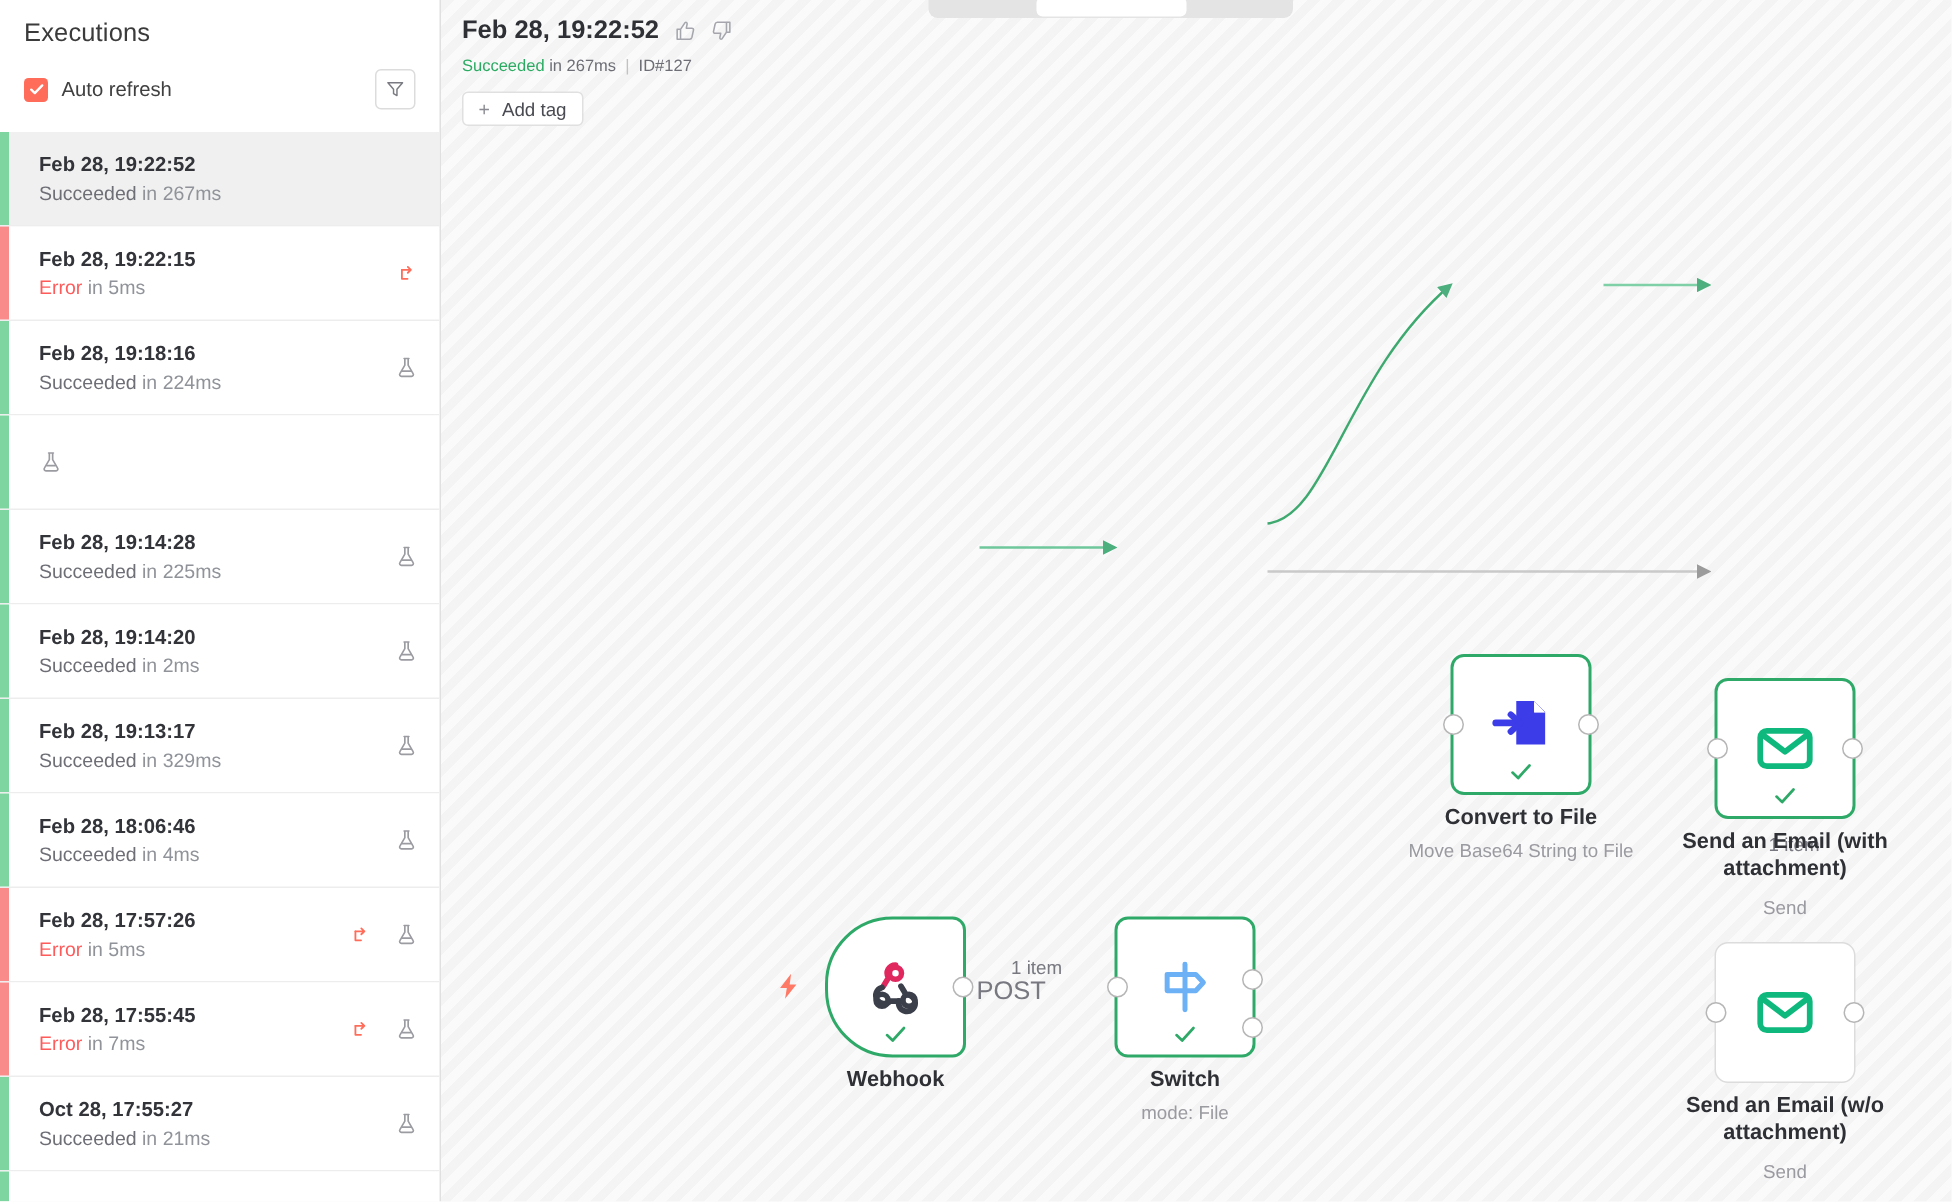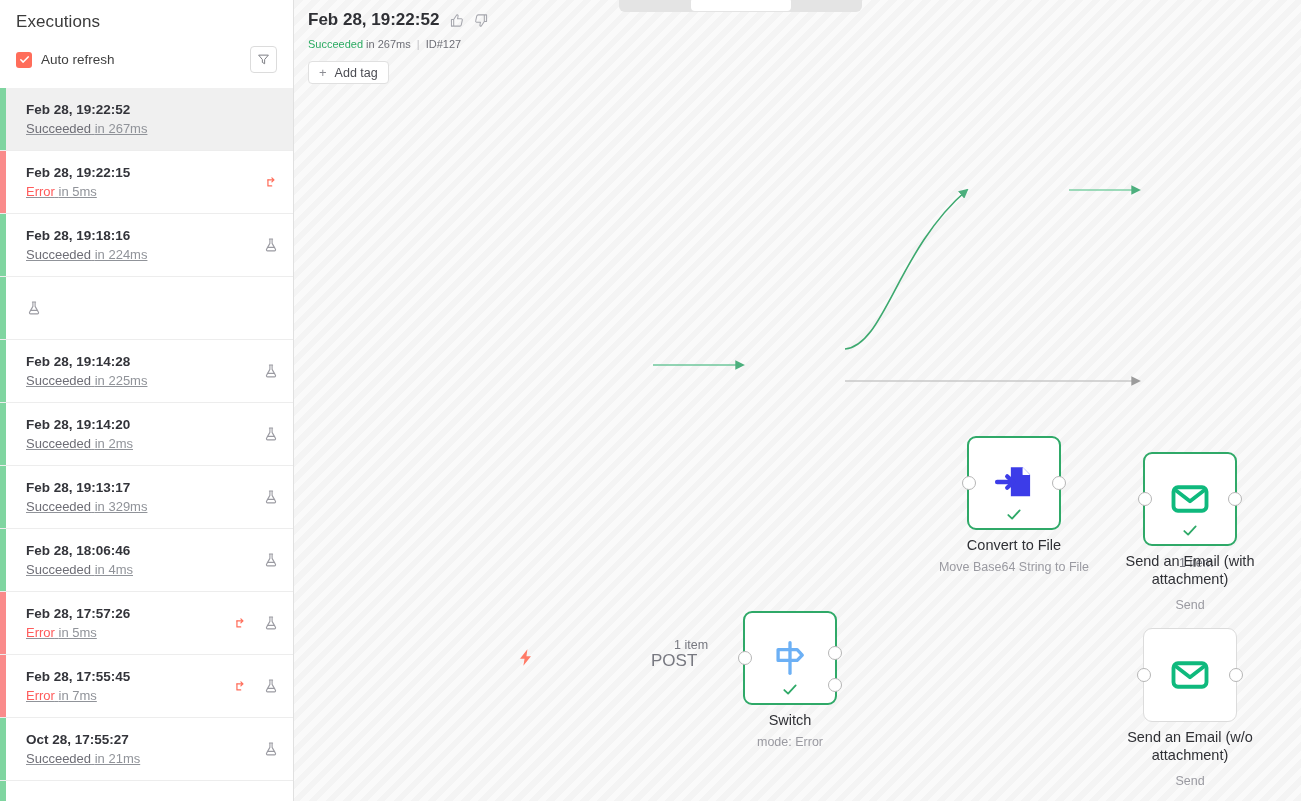--- a/index.html
+++ b/index.html
@@ -50,21 +50,21 @@
     background: #fff;
   }
   .exec-item.selected { background: #f0f0f0; }
   .exec-bar {
     position: absolute; left: 0; top: 0; bottom: 0; width: 6px;
   }
   .exec-bar.success { background: #7fd5a0; }
   .exec-bar.error { background: #fa8b8b; }
   .exec-texts { flex: 1 1 auto; min-width: 0; }
   .exec-time { font-size: 13.5px; color: #33343a; font-weight: 700; line-height: 1.35; }
-  .exec-status { font-size: 13px; color: #909399; line-height: 1.35; margin-top: 1px; text-decoration: underline; }
+  .exec-status { font-size: 13px; color: #909399; line-height: 1.35; margin-top: 1px; }
   .exec-status .ok { color: #6e6e76; }
   .exec-status .err { color: #ff5b5b; }
   .exec-icons { display: flex; align-items: center; gap: 15px; flex: 0 0 auto; }
   .icon-retry svg { width: 15px; height: 15px; display: block; }
   .icon-flask svg { width: 16px; height: 16px; display: block; }
 
   
   #main {
     position: relative; flex: 1 1 auto; height: 801px; overflow: hidden;
     background-color: #f7f7f7;
@@ -108,21 +108,21 @@
   }
   .node-box.trigger { border-radius: 45px 9px 9px 45px; }
   .node-box.idle { border: 1.5px solid #dcdcdc; }
   .node-check {
     position: absolute; bottom: 5px; left: 50%; transform: translateX(-50%);
   }
   .node-check svg { width: 17px; height: 17px; display: block; }
   .node-label {
     position: absolute; top: 100px; left: 50%; transform: translateX(-50%);
     width: 150px; text-align: center;
-    font-size: 14.5px; font-weight: 400; color: #2f3035; line-height: 1.25;
+    font-size: 14.5px; font-weight: 700; color: #2f3035; line-height: 1.25;
   }
   .node-sub {
     position: absolute; left: 50%; transform: translateX(-50%);
     width: 190px; text-align: center;
     font-size: 12.5px; color: #9a9aa1;
   }
   .port {
     position: absolute; width: 14px; height: 14px; border-radius: 50%;
     background: #fff; border: 1.5px solid #b6b6b6; top: 50%; margin-top: -7px;
   }
@@ -389,40 +389,59 @@
 
       <path d="M551 381 L845 381" stroke="#c9c9c9" stroke-width="1.6" fill="none" marker-end="url(#arrow-gy)"></path>
     </svg>
 
     <div class="bolt" style="left:222px; top:648px;">
       <svg viewBox="0 0 16 16">
           <path d="M9.6 1 L3.4 9 H7.2 L6.2 15 L12.6 7 H8.8 Z" fill="#ff7a66"></path>
         </svg>
     </div>
 
+    <div class="node" style="left:256px; top:611px;">
+      <div class="node-box trigger">
+        <svg width="40" height="40" viewBox="0 0 24 24">
+          <path d="M12 3.2a3.3 3.3 0 0 0-2.8 5.05l-2.1 3.5" fill="none" stroke="#e0275e" stroke-width="2.3" stroke-linecap="round"></path>
+          <circle cx="12" cy="6.5" r="2.4" fill="none" stroke="#e0275e" stroke-width="2.2"></circle>
+          <path d="M6.6 12.2a3.3 3.3 0 1 0 3.3 5.4h4.1" fill="none" stroke="#3b3f4a" stroke-width="2.3" stroke-linecap="round"></path>
+          <circle cx="6.6" cy="17.3" r="2.4" fill="none" stroke="#3b3f4a" stroke-width="2.2"></circle>
+          <path d="M14.2 11.7l2.1 3.5a3.3 3.3 0 1 1-2.9 2.4" fill="none" stroke="#3b3f4a" stroke-width="2.3" stroke-linecap="round"></path>
+          <circle cx="17.4" cy="17.3" r="2.4" fill="none" stroke="#3b3f4a" stroke-width="2.2"></circle>
+        </svg>
+        <span class="port out"></span>
+        <span class="node-check">
+          <svg viewBox="0 0 18 18">
+              <path d="M3 9.6 L7 13.4 L15 4.6" fill="none" stroke="#2fa968" stroke-width="1.9" stroke-linecap="round" stroke-linejoin="round"></path>
+            </svg>
+        </span>
+      </div>
+      <div class="node-label">Webhook</div>
+    </div>
     <div class="port-label" style="left:357px; top:651px;">POST</div>
     <div class="edge-label" style="left:380px; top:638px;">1 item</div>
 
     <div class="node" style="left:449px; top:611px;">
       <div class="node-box">
         <svg width="42" height="42" viewBox="0 0 24 24">
           <path d="M12 3.3 V20.7" stroke="#6cb0f5" stroke-width="1.9" stroke-linecap="round"></path>
           <path d="M5.2 7.2 H16.1 L19 10.3 L16.1 13.4 H5.2 Z" fill="none" stroke="#6cb0f5" stroke-width="1.9" stroke-linejoin="round"></path>
         </svg>
         <span class="port in"></span>
         <span class="port out" style="top:33px; margin-top:0;"></span>
         <span class="port out" style="top:65px; margin-top:0;"></span>
         <span class="node-check">
           <svg viewBox="0 0 18 18">
               <path d="M3 9.6 L7 13.4 L15 4.6" fill="none" stroke="#2fa968" stroke-width="1.9" stroke-linecap="round" stroke-linejoin="round"></path>
             </svg>
         </span>
       </div>
       <div class="node-label">Switch</div>
-      <div class="node-sub" style="top:124px;">mode: Error</div>
+      <div class="node-sub" style="top:124px;">mode: File</div>
     </div>
     <div class="port-label" style="left:854px; top:636px;">0</div>
     <div class="port-label" style="left:854px; top:668px;">Fallback</div>
     <div class="edge-label" style="left:885px; top:556px;">1 item</div>
 
     <div class="node" style="left:673px; top:436px;">
       <div class="node-box">
         <svg width="42" height="42" viewBox="0 0 24 24">
           <path d="M10.2 3 H17 L21.2 7.2 V19.6 H10.2 Z" fill="#3c3ce8"></path>
           <path d="M17 3 V7.4 H21.2" fill="#fff"></path>

